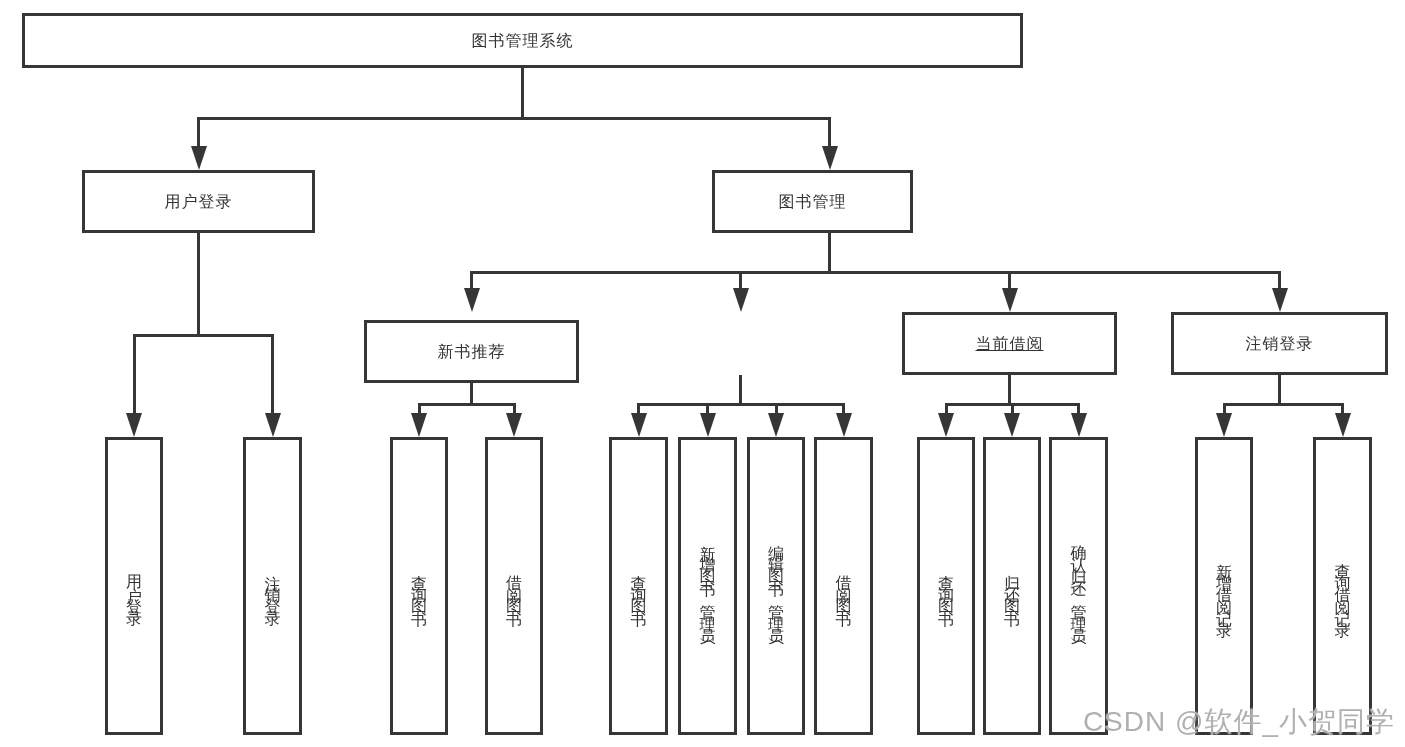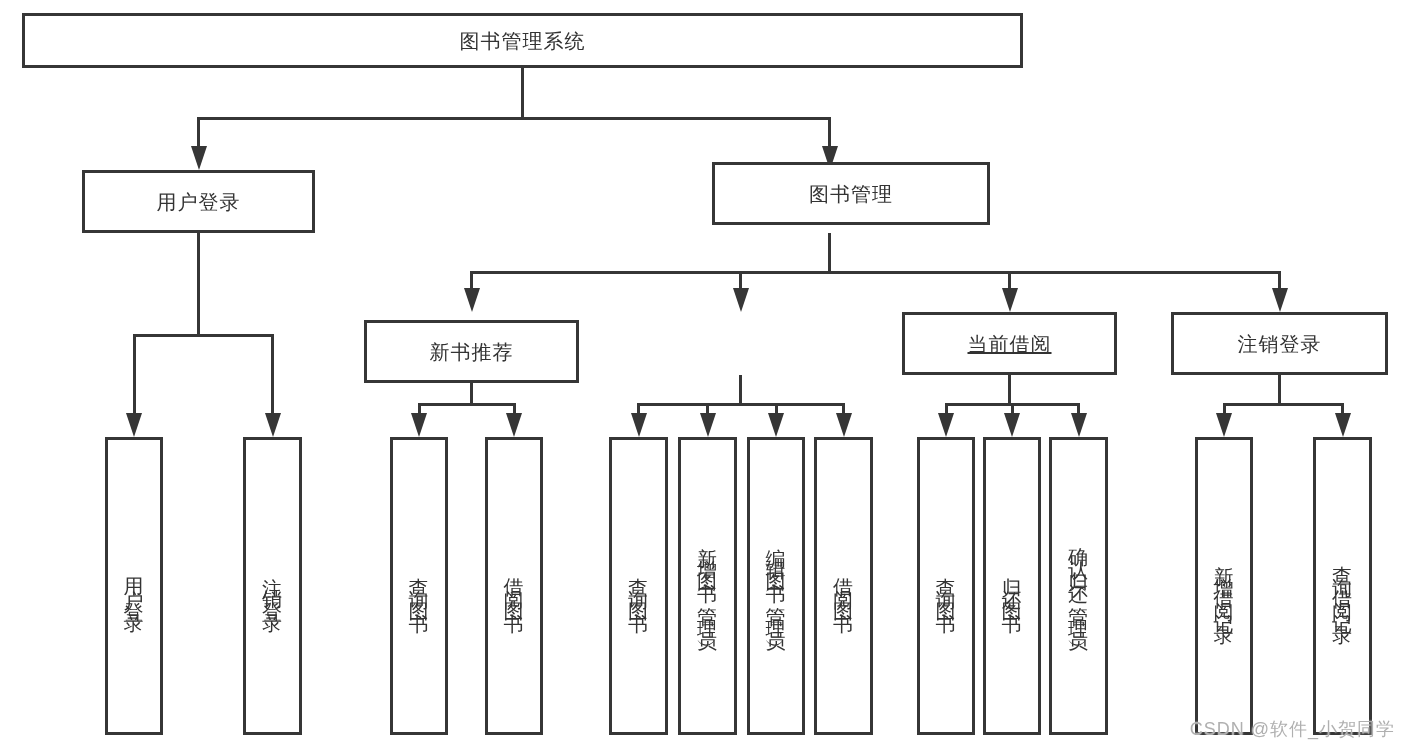--- a/index.html
+++ b/index.html
@@ -20,21 +20,21 @@
     background: var(--box-bg, #ffffff);
     border: 3px solid var(--line, #363636);
     display: flex;
     align-items: center;
     justify-content: center;
     color: var(--text, #333333);
     z-index: 2;
   }
   .node .node-label {
     display: block;
-    font-size: 20px;
+    font-size: 16px;
     line-height: 1.2;
     white-space: nowrap;
   }
   .node.horizontal .node-label { letter-spacing: 1px; }
   .node.vertical .node-label {
     writing-mode: vertical-rl;
     text-orientation: mixed;
     letter-spacing: 12px;
     line-height: 1;
     white-space: normal;
@@ -50,40 +50,40 @@
     height: 0;
     border-left: 8px solid transparent;
     border-right: 8px solid transparent;
     border-top: 24px solid var(--line, #363636);
     z-index: 1;
   }
   .watermark {
     position: absolute;
     right: 10px;
     bottom: 6px;
-    font-size: 18px;
+    font-size: 28px;
     letter-spacing: 1px;
     color: var(--watermark, #b0b0b0);
     text-shadow: 0 0 2px #ffffff;
     z-index: 5;
     white-space: nowrap;
   }
 </style>
 </head>
 <body>
 
 <div class="canvas">
   <span class="watermark">CSDN @软件_小贺同学</span>
 <div class="node horizontal" style="left: 22px; top: 13px; width: 1001px; height: 55px;">
       <span class="node-label">图书管理系统</span>
     </div>
     <div class="node horizontal" style="left: 82px; top: 170px; width: 233px; height: 63px;">
       <span class="node-label">用户登录</span>
     </div>
-    <div class="node horizontal" style="left: 712px; top: 162px; width: 278px; height: 63px;">
+    <div class="node horizontal" style="left: 712px; top: 170px; width: 201px; height: 63px;">
       <span class="node-label">图书管理</span>
     </div>
     <div class="node horizontal" style="left: 364px; top: 320px; width: 215px; height: 63px;">
       <span class="node-label">新书推荐</span>
     </div>
     <div class="node horizontal" style="left: 902px; top: 312px; width: 215px; height: 63px; text-decoration: underline;">
       <span class="node-label">当前借阅</span>
     </div>
     <div class="node horizontal" style="left: 1171px; top: 312px; width: 217px; height: 63px;">
       <span class="node-label">注销登录</span>

